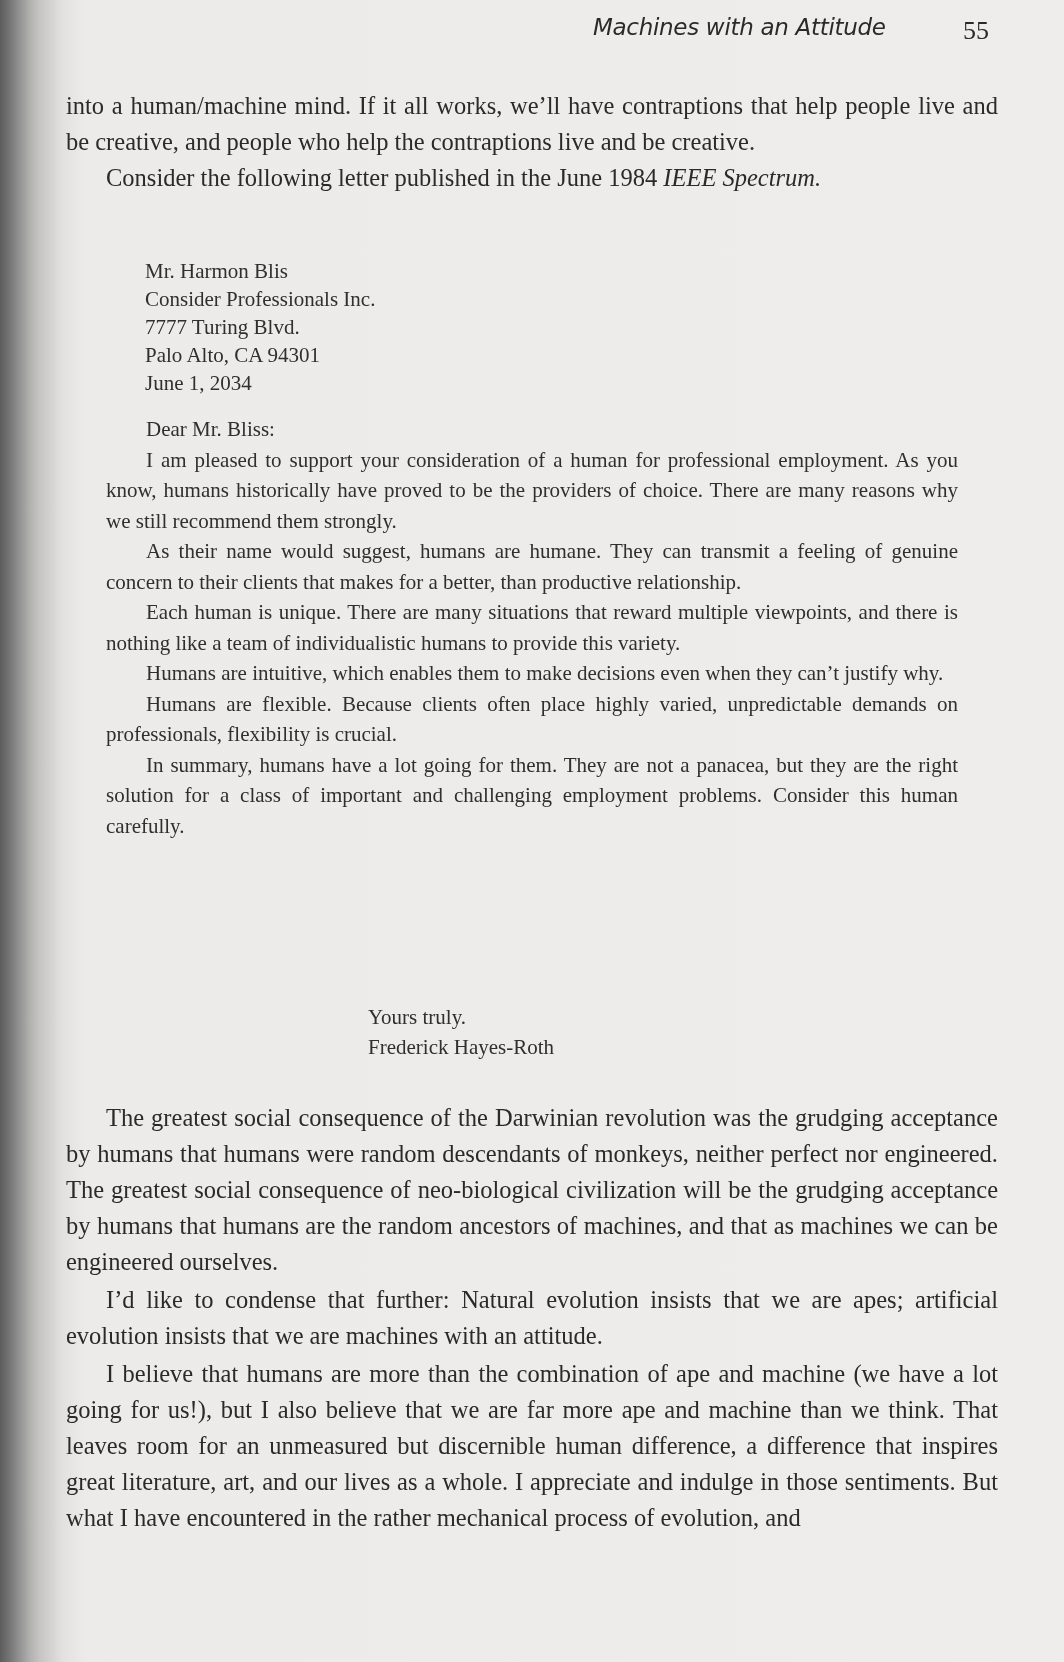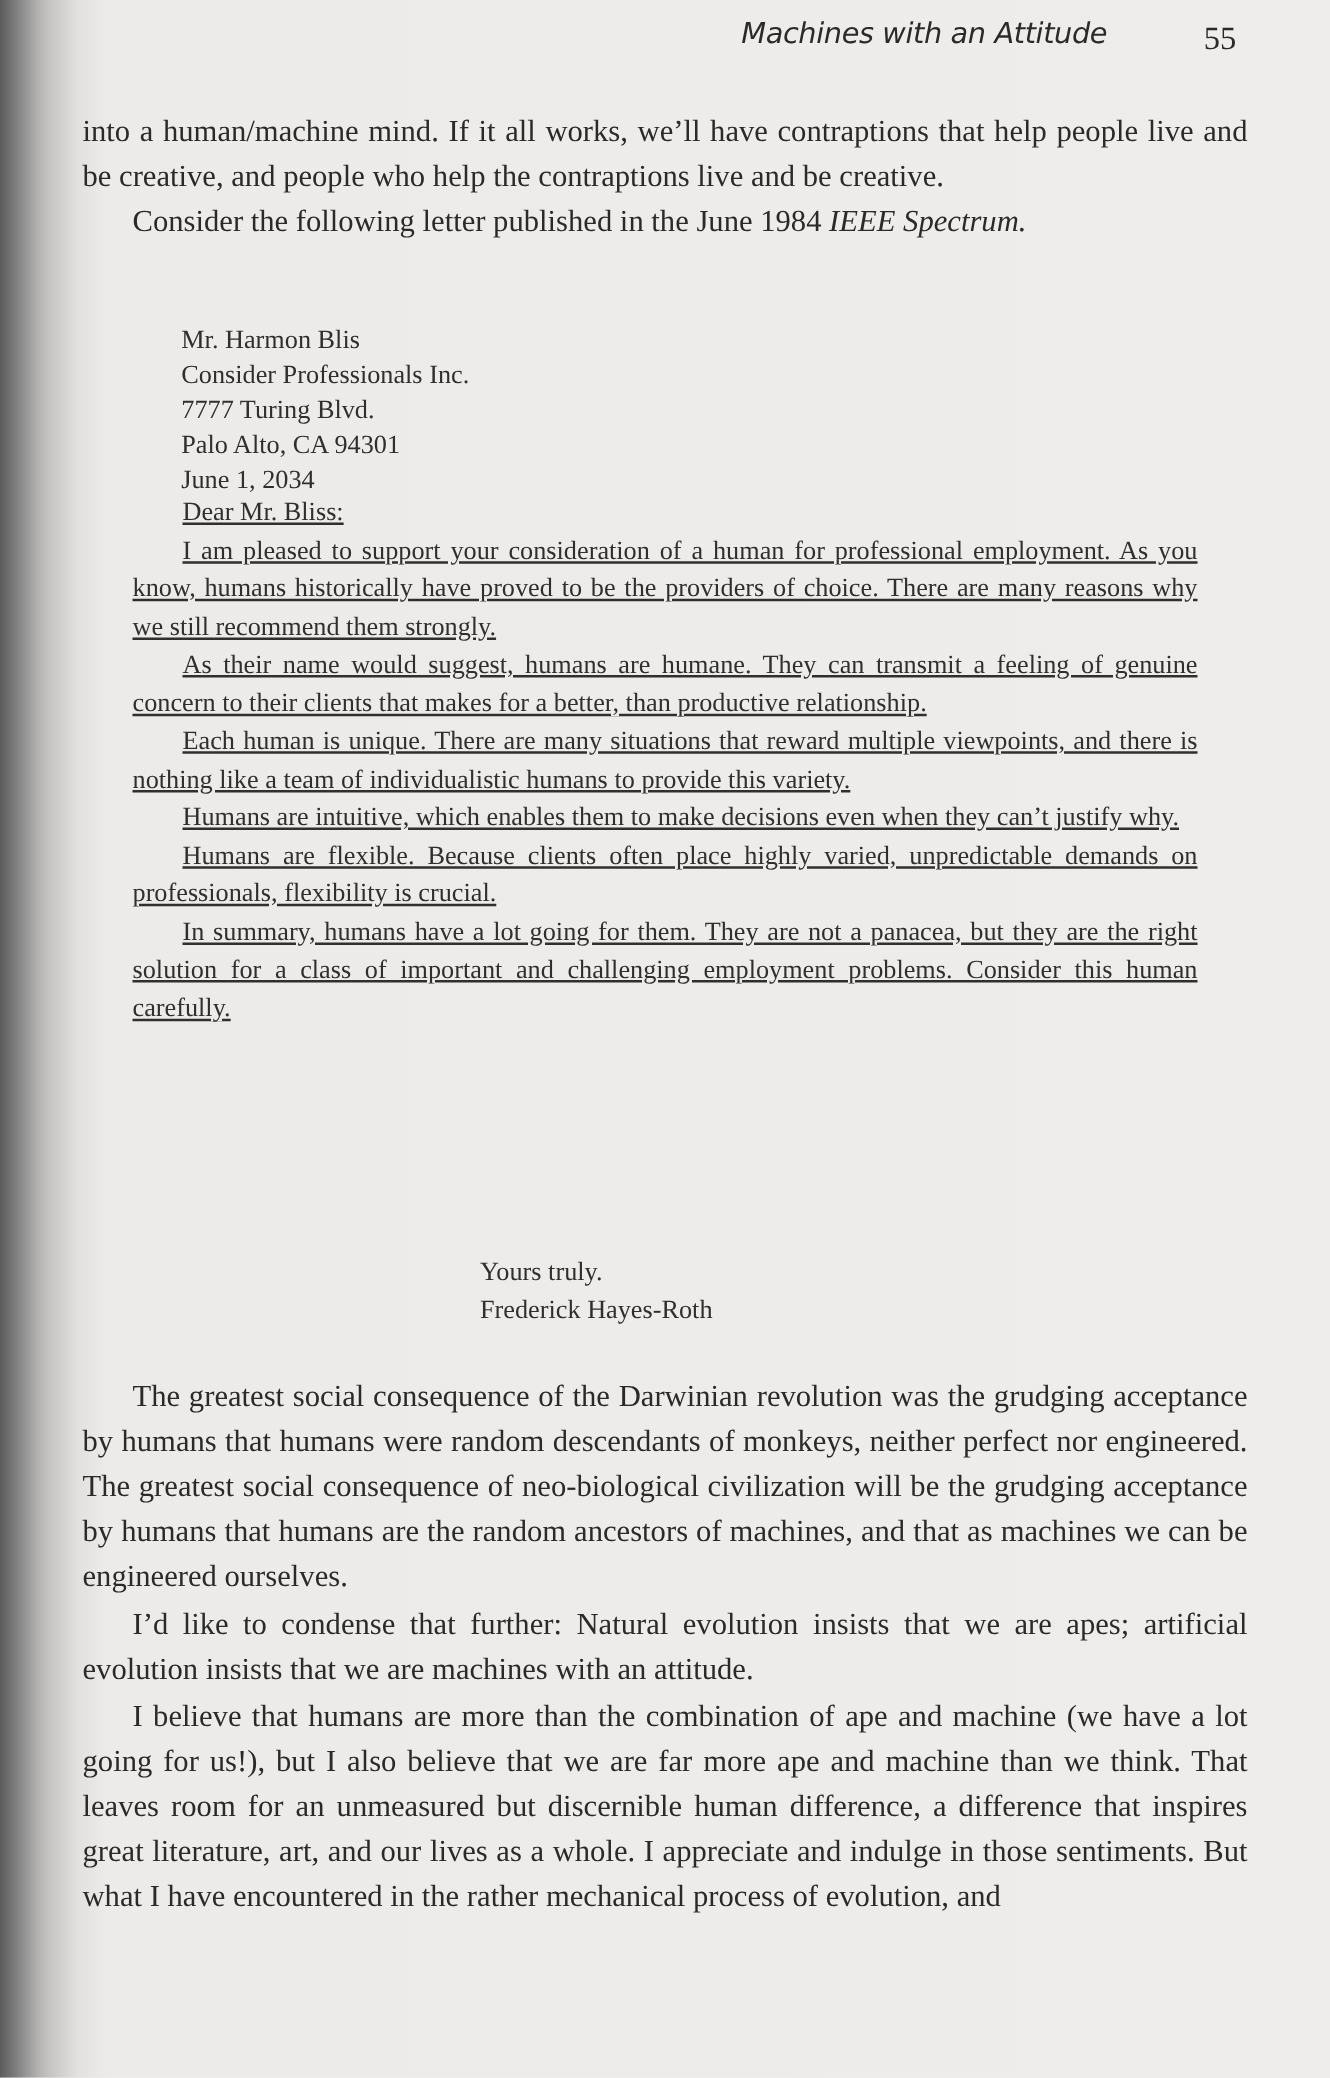--- a/index.html
+++ b/index.html
@@ -130,31 +130,31 @@
 
   <div class="address">
     <span class="line">Mr. Harmon Blis</span>
     <span class="line">Consider Professionals Inc.</span>
     <span class="line">7777 Turing Blvd.</span>
     <span class="line">Palo Alto, CA 94301</span>
   </div>
 
   <div class="date" style="top:369px;">June 1, 2034</div>
 
-  <div class="letter" style="top:394px;text-decoration:underline;">
+  <div class="letter" style="top:414px;">
     <p class="indent">Dear Mr. Bliss:</p>
     <p class="indent">I am pleased to support your consideration of a human for professional employment. As you know, humans historically have proved to be the providers of choice. There are many reasons why we still recommend them strongly.</p>
     <p class="indent">As their name would suggest, humans are humane. They can transmit a feeling of genuine concern to their clients that makes for a better, than productive relationship.</p>
     <p class="indent">Each human is unique. There are many situations that reward multiple viewpoints, and there is nothing like a team of individualistic humans to provide this variety.</p>
     <p class="indent">Humans are intuitive, which enables them to make decisions even when they can’t justify why.</p>
     <p class="indent">Humans are flexible. Because clients often place highly varied, unpredictable demands on professionals, flexibility is crucial.</p>
     <p class="indent">In summary, humans have a lot going for them. They are not a panacea, but they are the right solution for a class of important and challenging employment problems. Consider this human carefully.</p>
   </div>
 
-  <div class="closing" style="top:1002px;margin-left:16px;">
+  <div class="closing" style="top:1002px;">
     <span>Yours truly.</span>
     <span>Frederick Hayes-Roth</span>
   </div>
 
   <div class="body-text block-2" style="top:1100px;">
     <p class="indent">The greatest social consequence of the Darwinian revolution was the grudging acceptance by humans that humans were random descendants of monkeys, neither perfect nor engineered. The greatest social consequence of neo-biological civilization will be the grudging acceptance by humans that humans are the random ancestors of machines, and that as machines we can be engineered ourselves.</p>
     <p class="indent">I’d like to condense that further: Natural evolution insists that we are apes; artificial evolution insists that we are machines with an attitude.</p>
     <p class="indent">I believe that humans are more than the combination of ape and machine (we have a lot going for us!), but I also believe that we are far more ape and machine than we think. That leaves room for an unmeasured but discernible human difference, a difference that inspires great literature, art, and our lives as a whole. I appreciate and indulge in those sentiments. But what I have encountered in the rather mechanical process of evolution, and</p>
   </div>
 </div>

